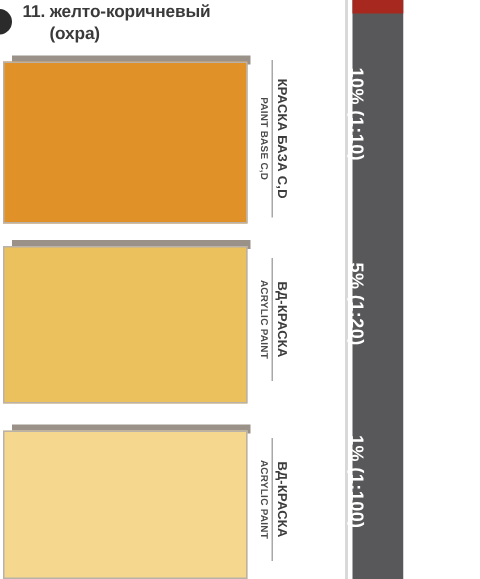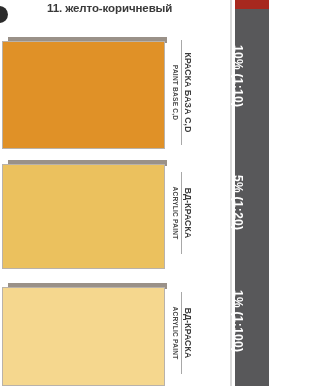--- a/index.html
+++ b/index.html
@@ -140,22 +140,23 @@
     font-size: 12px;
     font-weight: bold;
     letter-spacing: 0.3px;
   }
 </style>
 </head>
 <body>
 
 <div id="corner-bullet"></div>
 
-<div id="page-title" style="color: rgb(58, 58, 58); margin-left: 32px;">
+<div id="page-title" style="color: rgb(58, 58, 58);">
   <span>11. желто-коричневый</span>
+  <span class="line2">(охра)</span>
 </div>
 
 <div class="swatch-row" style="top:37px;">
   <div class="swatch-shadow" style="background: rgb(154, 145, 136);"></div>
   <div class="swatch-chip" id="chip-0" style="height: 108px; background: rgb(224, 145, 39); border-color: rgb(185, 178, 170);"></div>
 </div>
 <div class="vlabel" style="left:193px; top:40px;">
   <div class="vlabel-inner" style="width:105px; margin-left:0;">
     <span class="vlabel-primary">КРАСКА БАЗА C,D</span>
     <span class="vlabel-secondary">PAINT BASE C,D</span>

